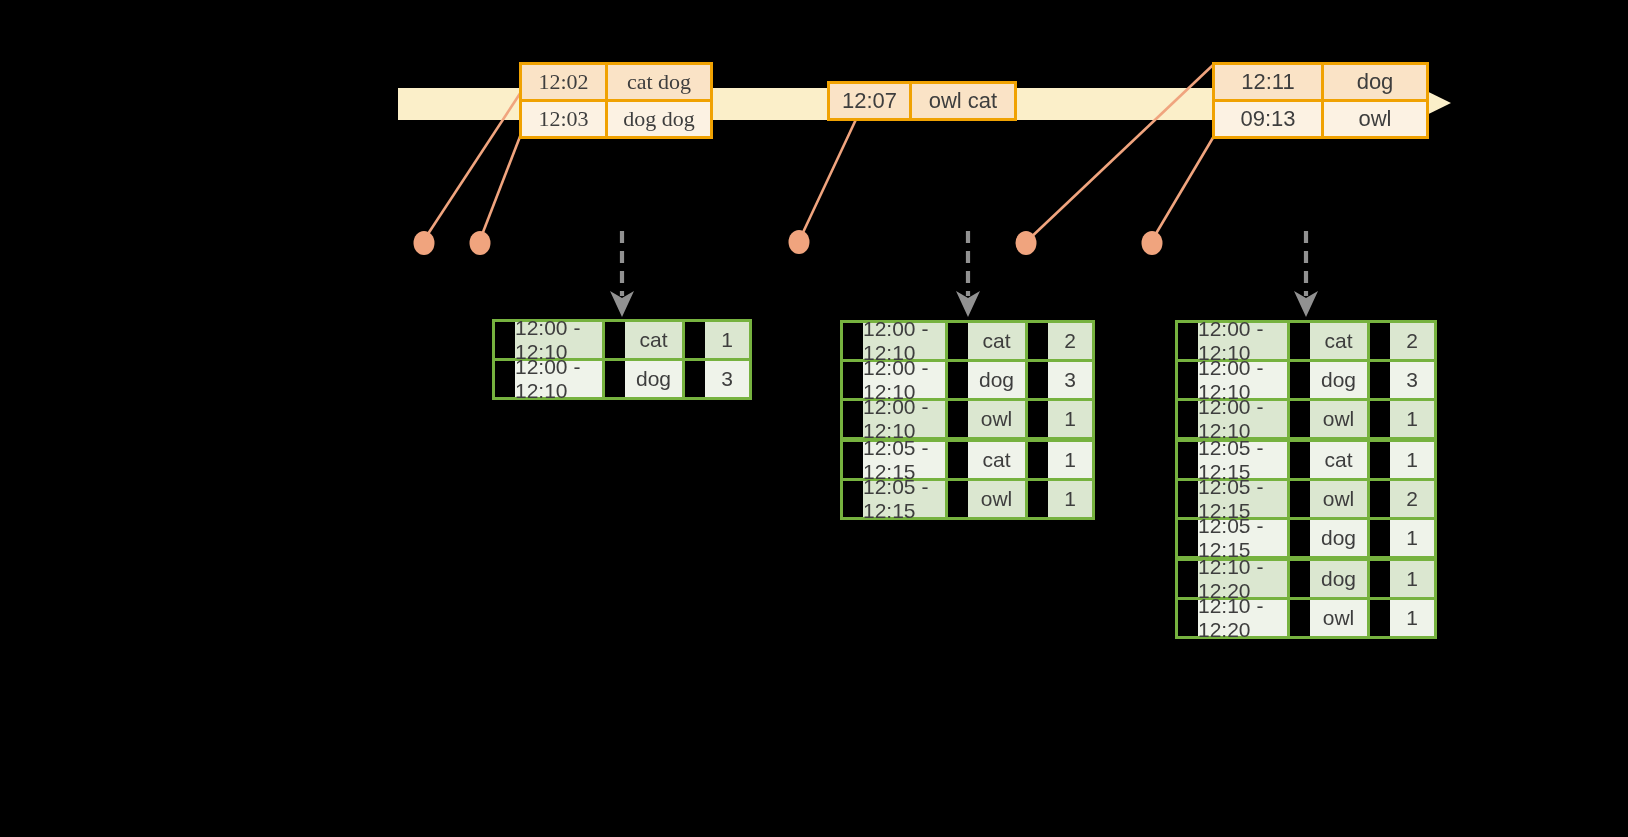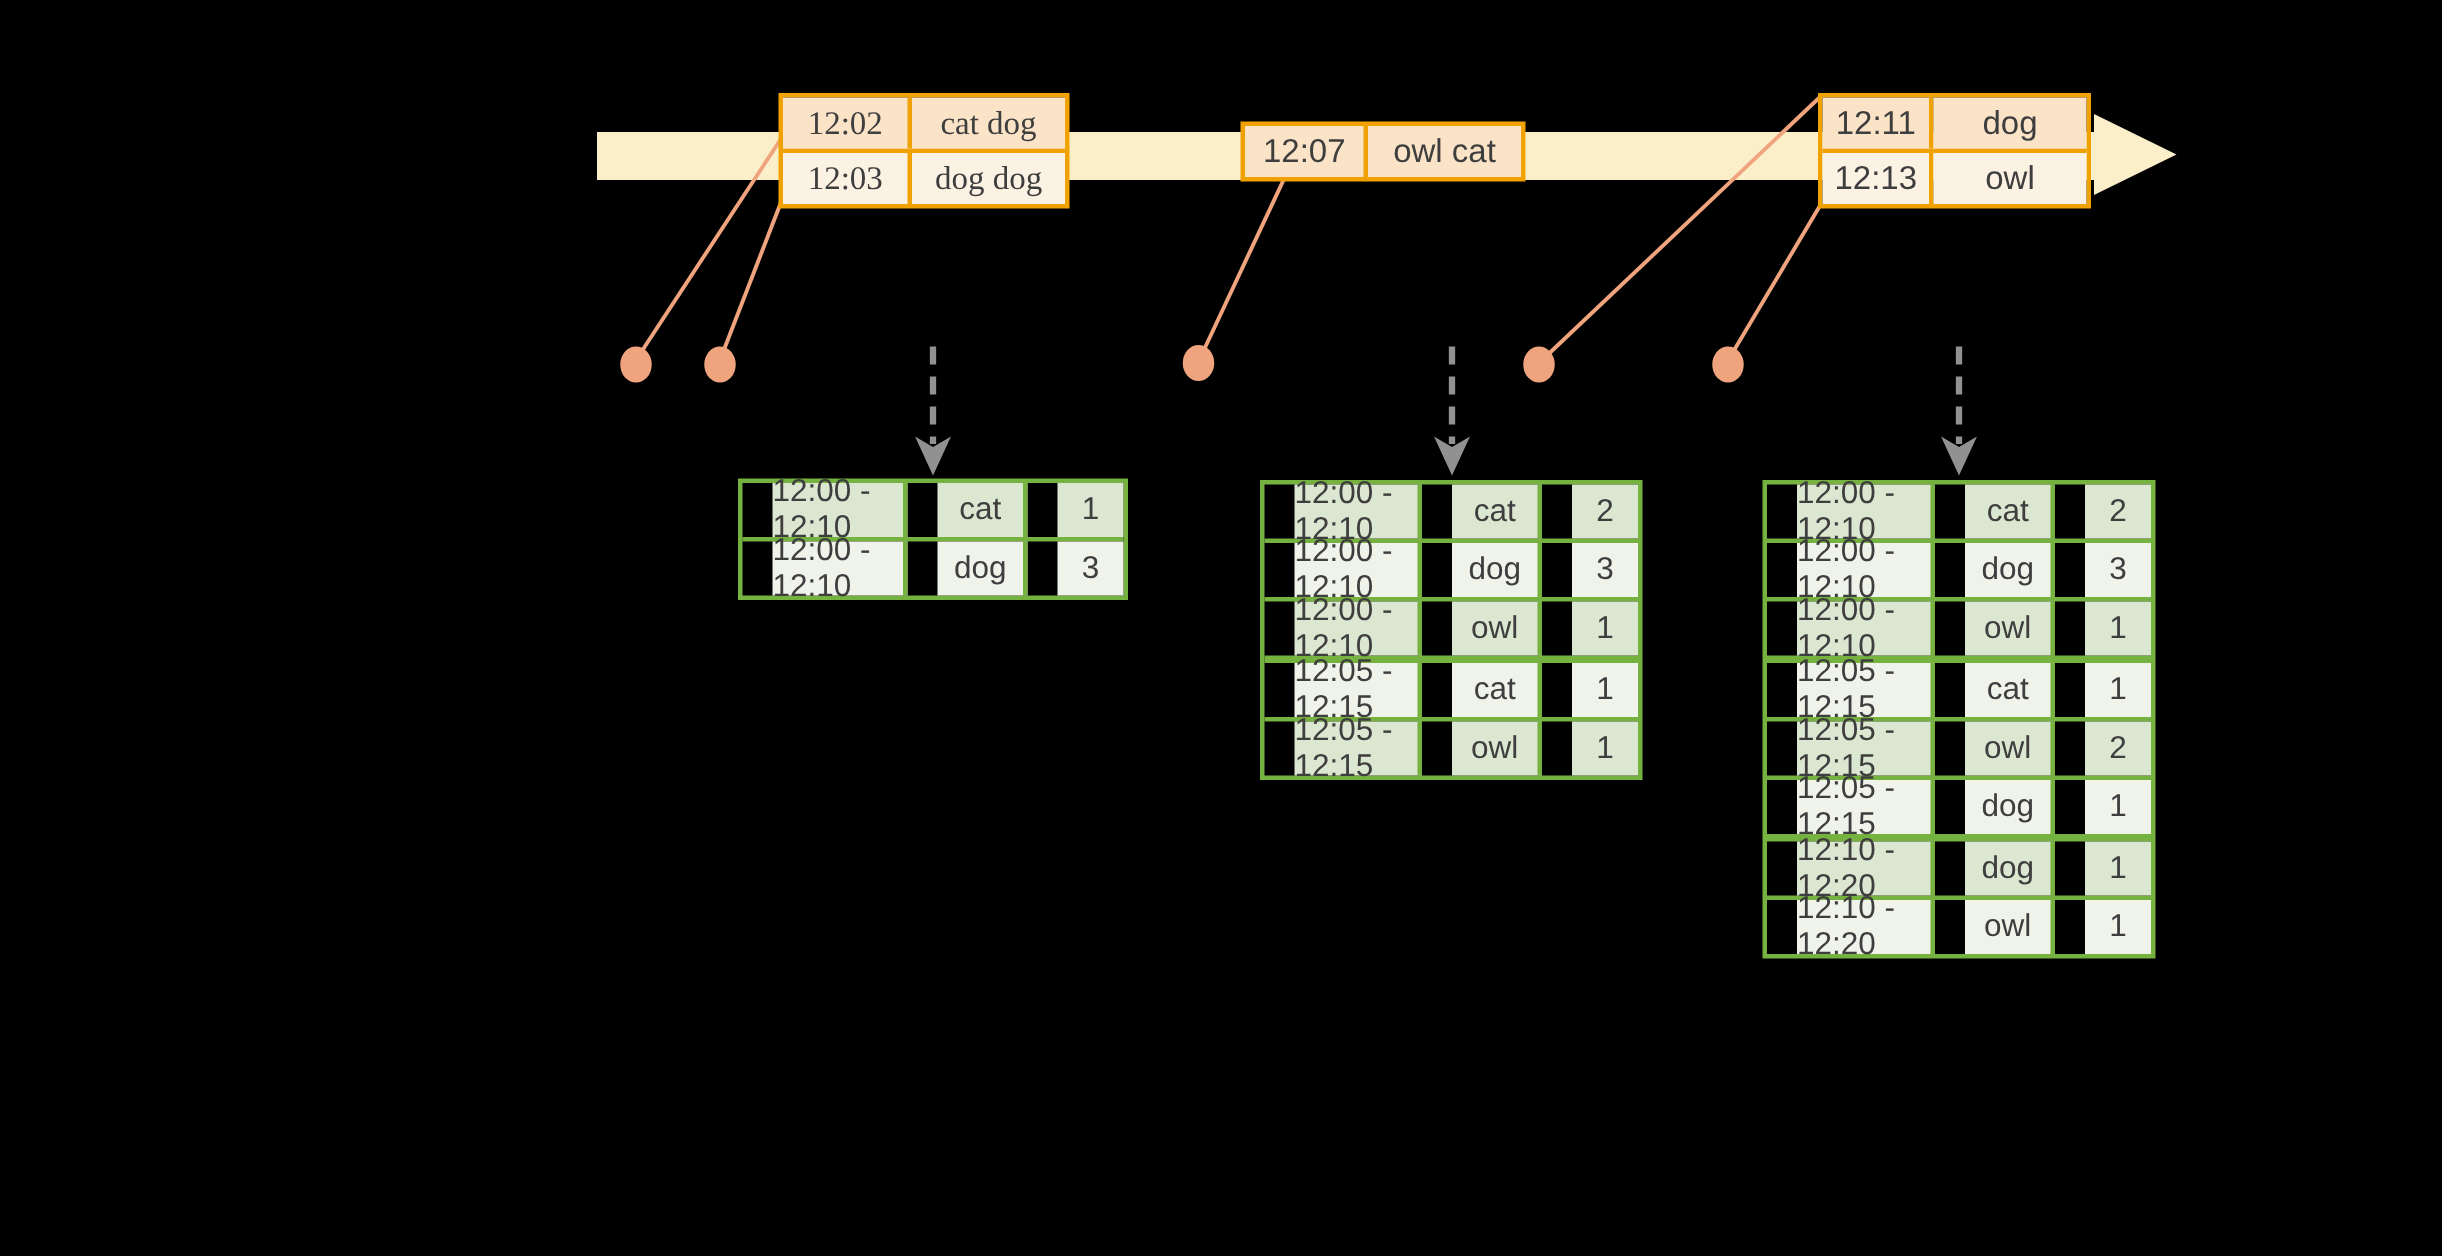--- a/index.html
+++ b/index.html
@@ -16,21 +16,21 @@
   .overlay{position:absolute;left:0;top:0;width:1628px;height:837px;z-index:2;pointer-events:none;}
 
   .timeline-shaft{position:absolute;left:398px;top:88px;width:1000px;height:32px;background:var(--band);z-index:1;}
   .timeline-head{position:absolute;left:1396px;top:76px;width:0;height:0;z-index:1;
     border-top:27px solid transparent;border-bottom:27px solid transparent;border-left:55px solid var(--band);}
 
   
   .et{position:absolute;z-index:3;border:3px solid var(--orange);font-size:22px;color:var(--text);}
   .et1{left:519px;top:62px;width:194px;font-family:Liberation Serif, serif;}
   .et2{left:827px;top:81px;width:190px;text-align:center;}
-  .et3{left:1212px;top:62px;width:182px;}
+  .et3{left:1212px;top:62px;width:217px;}
   .et-row{display:flex;}
   .et-row + .et-row{border-top:3px solid var(--orange);align-items:center;}
   .et .cell{height:34px;display:flex;align-items:center;justify-content:center;}
   .et .time{flex:1;border-right:3px solid var(--orange);}
   .et .words{width:102px;}
   .et-row.dark .cell{background:var(--peach-dark);}
   .et-row.light .cell{background:var(--peach-light);}
 
   
   .rt{position:absolute;z-index:3;border:3px solid var(--green);font-size:21px;color:var(--text);}
@@ -92,21 +92,21 @@
         <div class="cell time">12:07</div>
         <div class="cell words">owl cat</div>
       </div>
     </div>
   <div class="et et3">
       <div class="et-row dark">
         <div class="cell time">12:11</div>
         <div class="cell words">dog</div>
       </div>
       <div class="et-row light">
-        <div class="cell time">12:13</div>
+        <div class="cell time">09:13</div>
         <div class="cell words">owl</div>
       </div>
     </div>
 
   <div class="rt rt1">
       <div class="rt-row dark">
         <div class="cell window">12:00 - 12:10</div>
         <div class="cell word">cat</div>
         <div class="cell count">1</div>
       </div>

